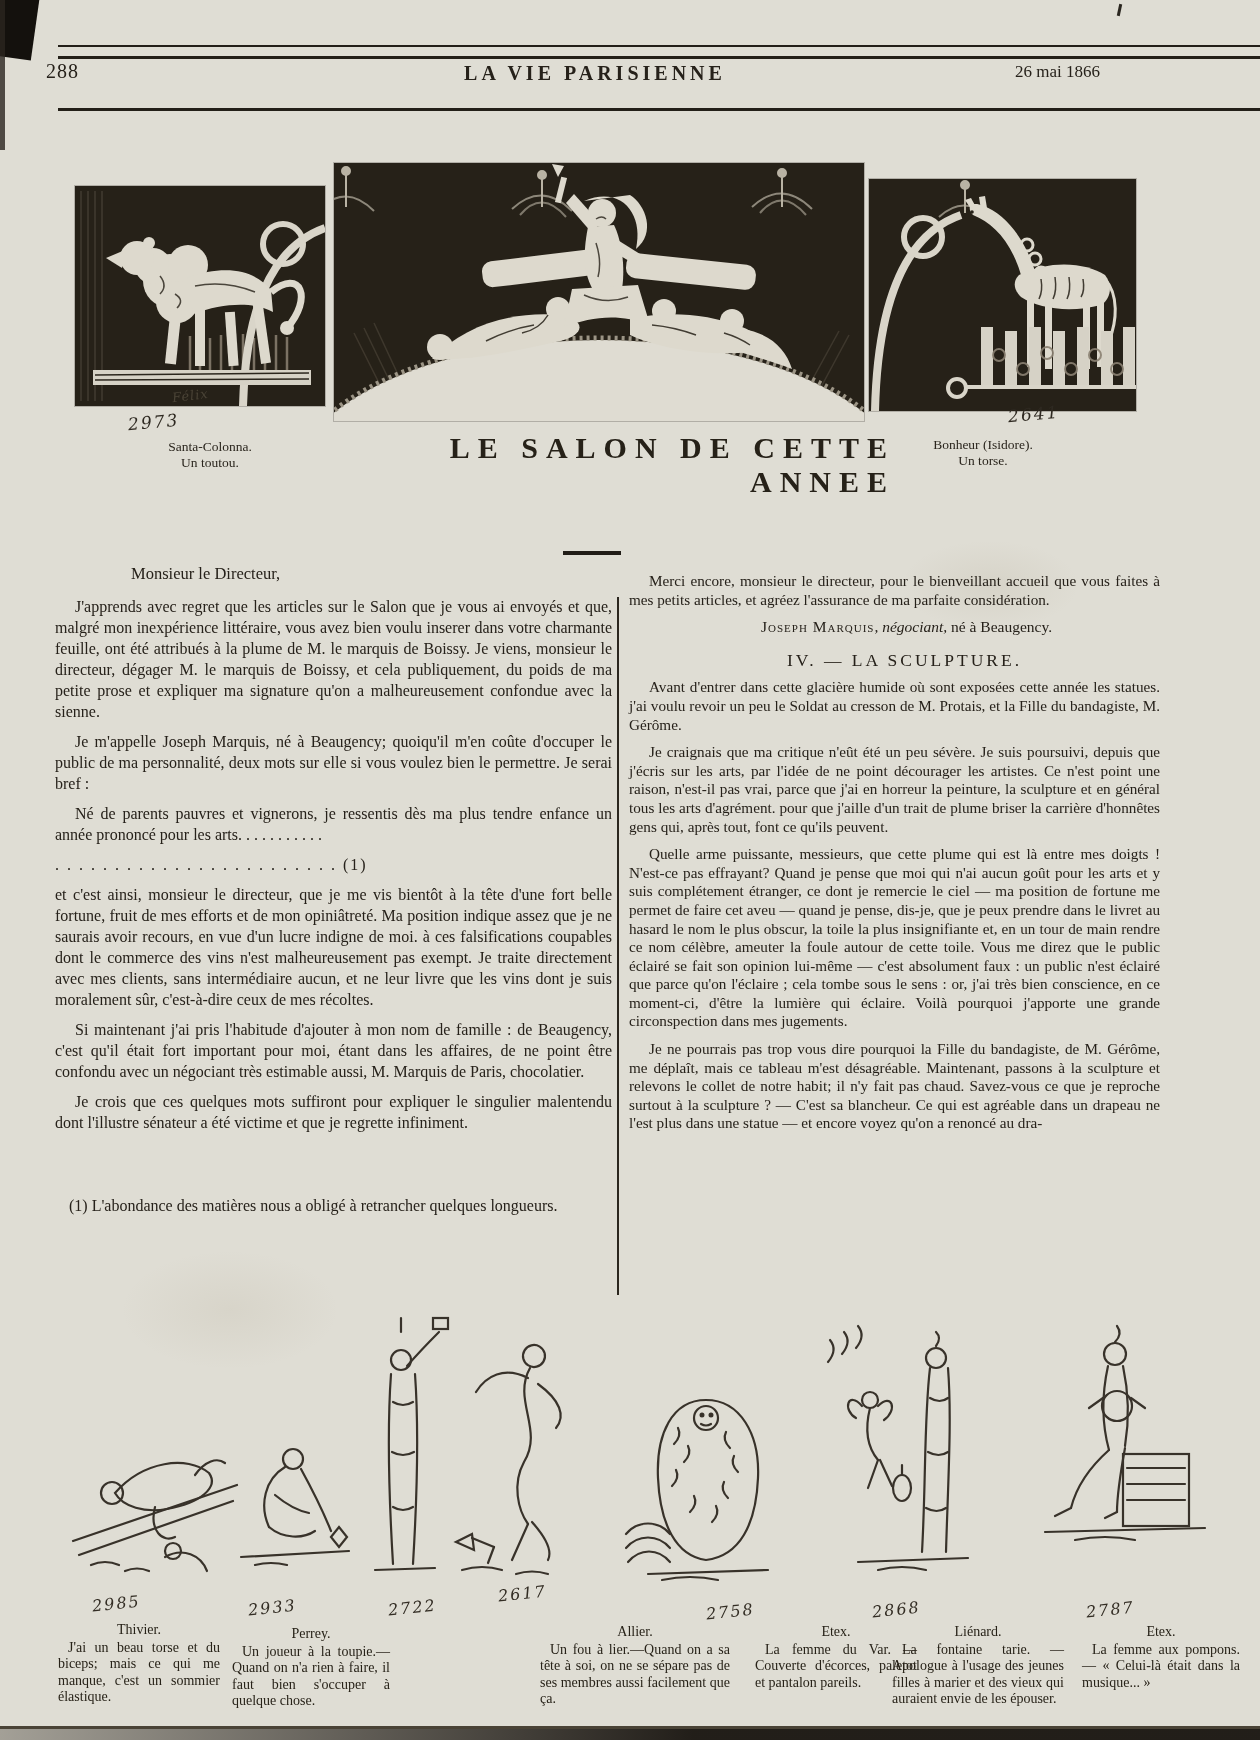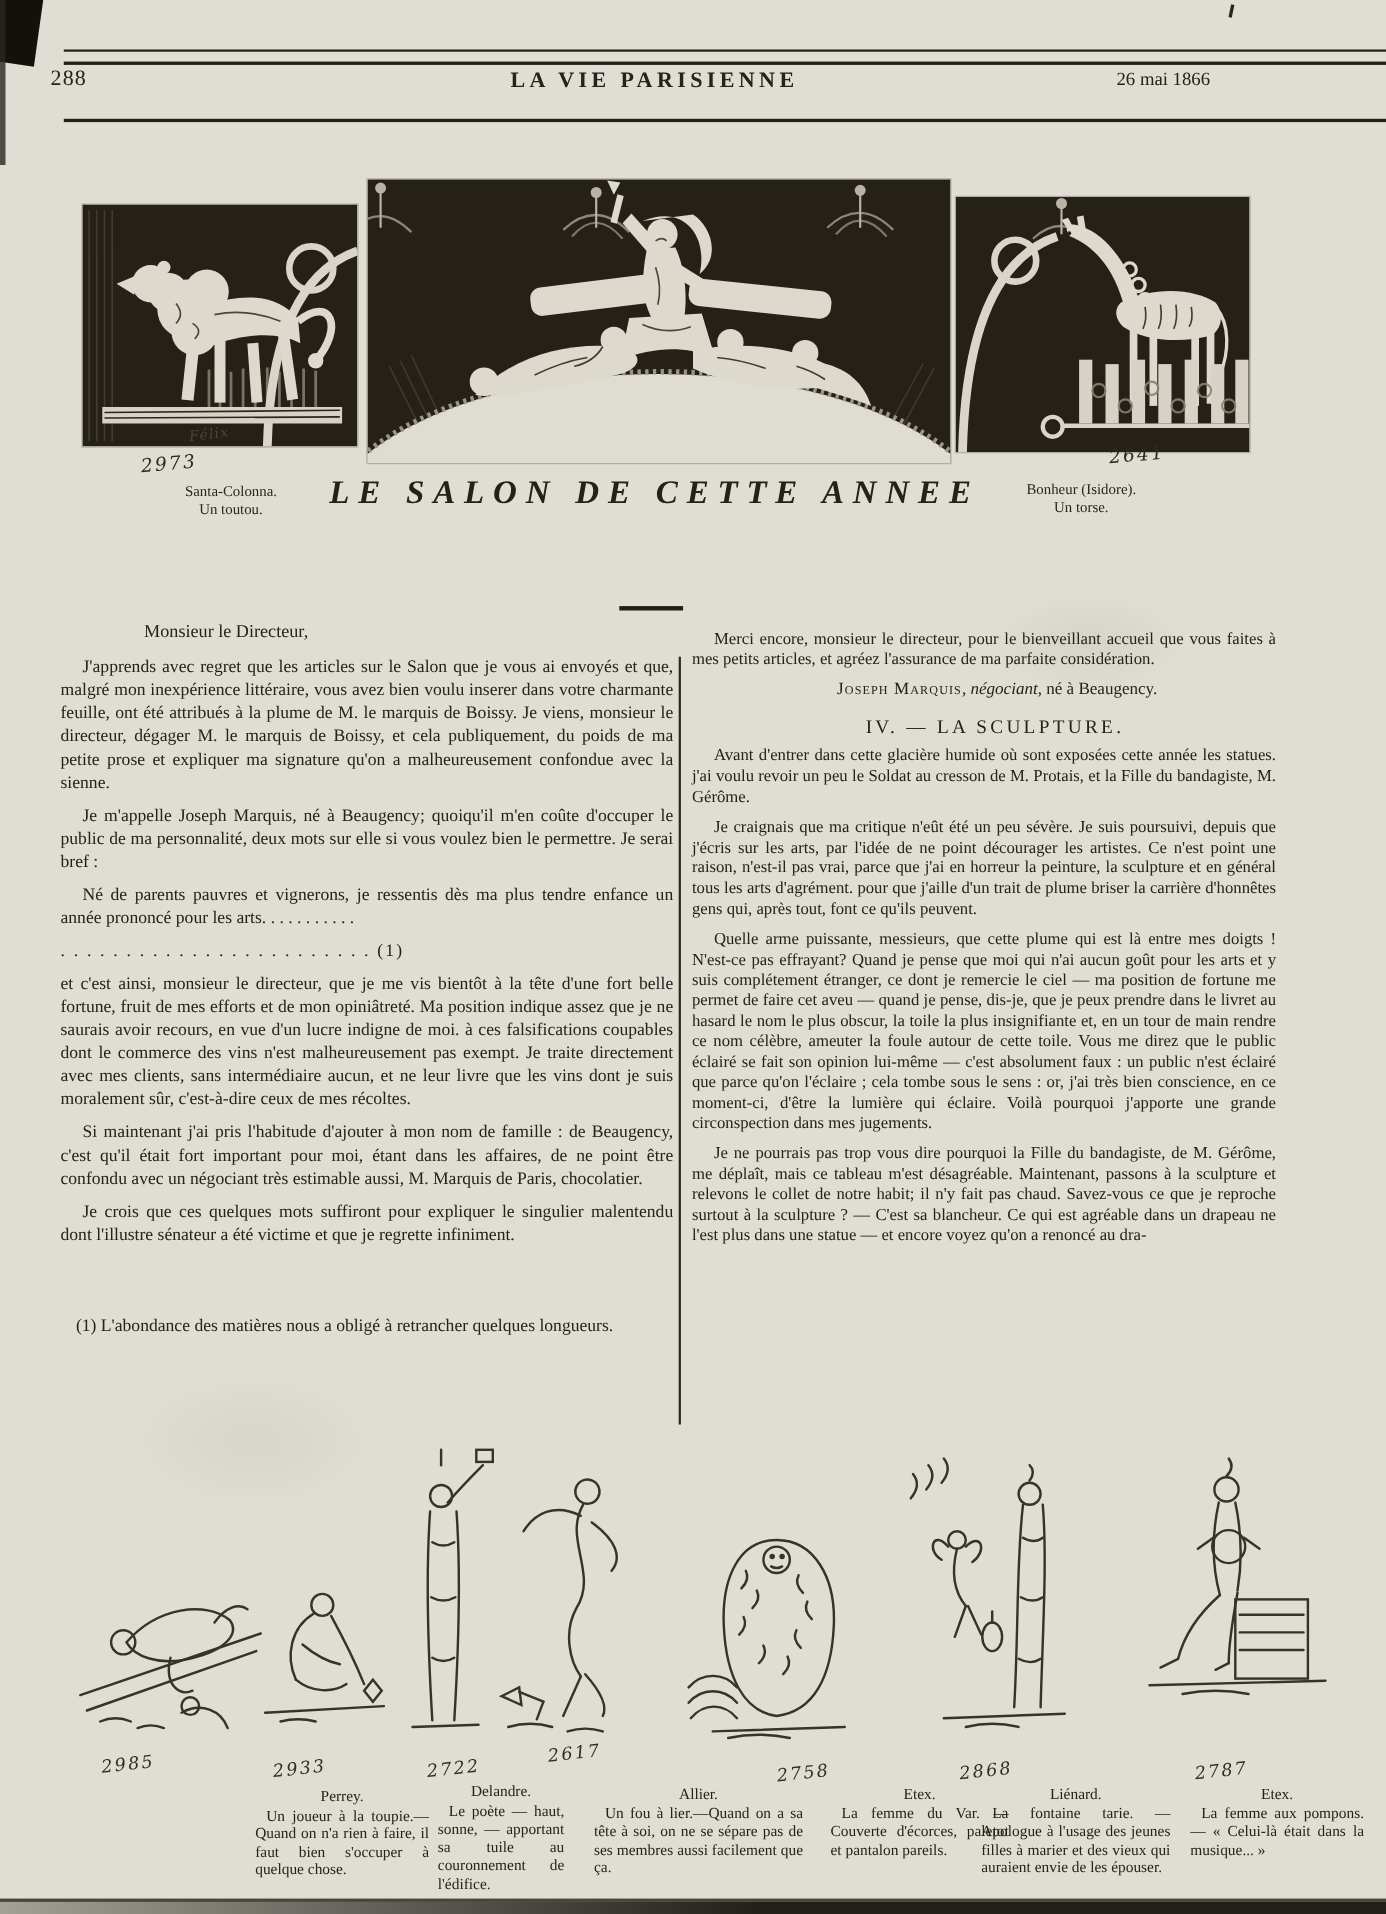--- a/index.html
+++ b/index.html
@@ -38,22 +38,22 @@
   .plate-num{position:absolute;font-family:"DejaVu Serif",serif;font-style:italic;
     font-size:17px;color:#2e2921;transform:rotate(-5deg);letter-spacing:2px;}
   .num-2973{left:128px;top:412px;}
   .num-2641{left:1008px;top:404px;}
   .engraver-sig{position:absolute;left:172px;top:388px;font-family:"DejaVu Serif",serif;
     font-style:italic;font-size:13px;color:#4a4336;transform:rotate(-7deg);letter-spacing:1px;}
   
   .cap{position:absolute;text-align:center;font-size:13.5px;line-height:16px;color:#2a251d;}
   .cap-left{left:120px;top:439px;width:180px;}
   .cap-right{left:893px;top:437px;width:180px;}
-  .article-title{position:absolute;left:295px;top:431px;width:600px;text-align:center;
-    font-size:30px;font-weight:bold;letter-spacing:8px;color:#262118;font-style:italic;}
+  .article-title{position:absolute;left:295px;top:431px;width:600px;text-align:right;
+    font-size:30px;font-weight:bold;letter-spacing:8px;color:#262118;}
   .title-divider{position:absolute;left:563px;top:551px;width:58px;height:4px;background:#211d17;}
   
   .col{position:absolute;text-align:justify;}
   .col-left{left:55px;top:563px;width:557px;font-size:16px;line-height:21px;}
   .col-right{left:629px;top:572px;width:531px;font-size:15.2px;line-height:18.6px;}
   .col p{margin:0 0 9px;text-indent:20px;}
   .col p.no-indent{text-indent:0;}
   .salutation{margin:0 0 12px 76px;font-size:16.5px;}
   .dots-line{letter-spacing:2px;white-space:nowrap;overflow:hidden;}
   .footnote{margin-top:64px;font-size:16px;line-height:17px;text-indent:14px;}
@@ -452,28 +452,28 @@
   </div>
 
   <span class="fig-num" style="left:92px;top:1594px;">2985</span>
   <span class="fig-num" style="left:248px;top:1598px;">2933</span>
   <span class="fig-num" style="left:388px;top:1598px;">2722</span>
   <span class="fig-num" style="left:498px;top:1584px;">2617</span>
   <span class="fig-num" style="left:706px;top:1602px;">2758</span>
   <span class="fig-num" style="left:872px;top:1600px;">2868</span>
   <span class="fig-num" style="left:1086px;top:1600px;">2787</span>
 
+  <div class="bcap" style="left:58px;top:1622px;width:162px;">
+    <span class="artist">Thivier.</span>
+    <span class="ctext">J'ai un beau torse et du biceps; mais ce qui me manque, c'est un sommier élastique.</span>
+  </div>
   <div class="bcap" style="left:232px;top:1626px;width:158px;">
     <span class="artist">Perrey.</span>
     <span class="ctext">Un joueur à la toupie.— Quand on n'a rien à faire, il faut bien s'occuper à quelque chose.</span>
   </div>
-  <div class="bcap" style="left:398px;top:1622px;width:115px;">
-    <span class="artist">Delandre.</span>
-    <span class="ctext">Le poète — haut, sonne, — apportant sa tuile au couronnement de l'édifice.</span>
-  </div>
   <div class="bcap" style="left:540px;top:1624px;width:190px;">
     <span class="artist">Allier.</span>
     <span class="ctext">Un fou à lier.—Quand on a sa tête à soi, on ne se sépare pas de ses membres aussi facilement que ça.</span>
   </div>
   <div class="bcap" style="left:755px;top:1624px;width:162px;">
     <span class="artist">Etex.</span>
     <span class="ctext">La femme du Var. — Couverte d'écorces, paletot et pantalon pareils.</span>
   </div>
   <div class="bcap" style="left:892px;top:1624px;width:172px;">
     <span class="artist">Liénard.</span>

